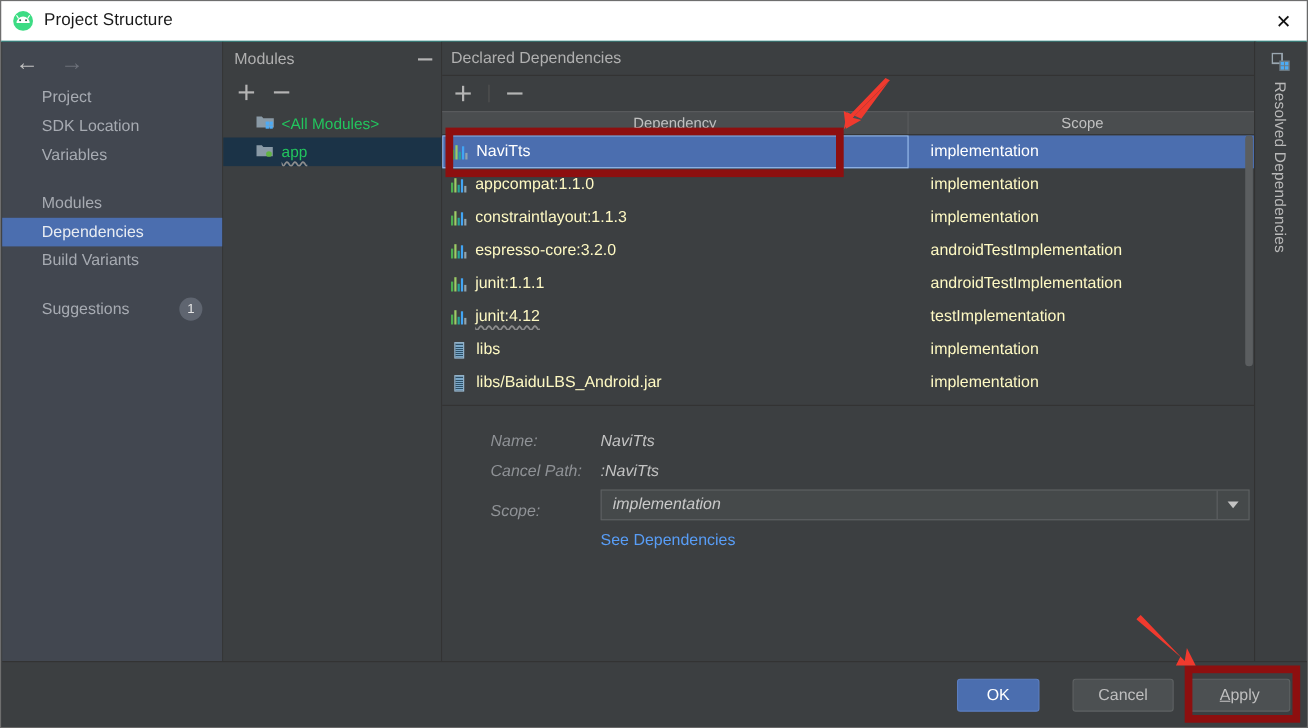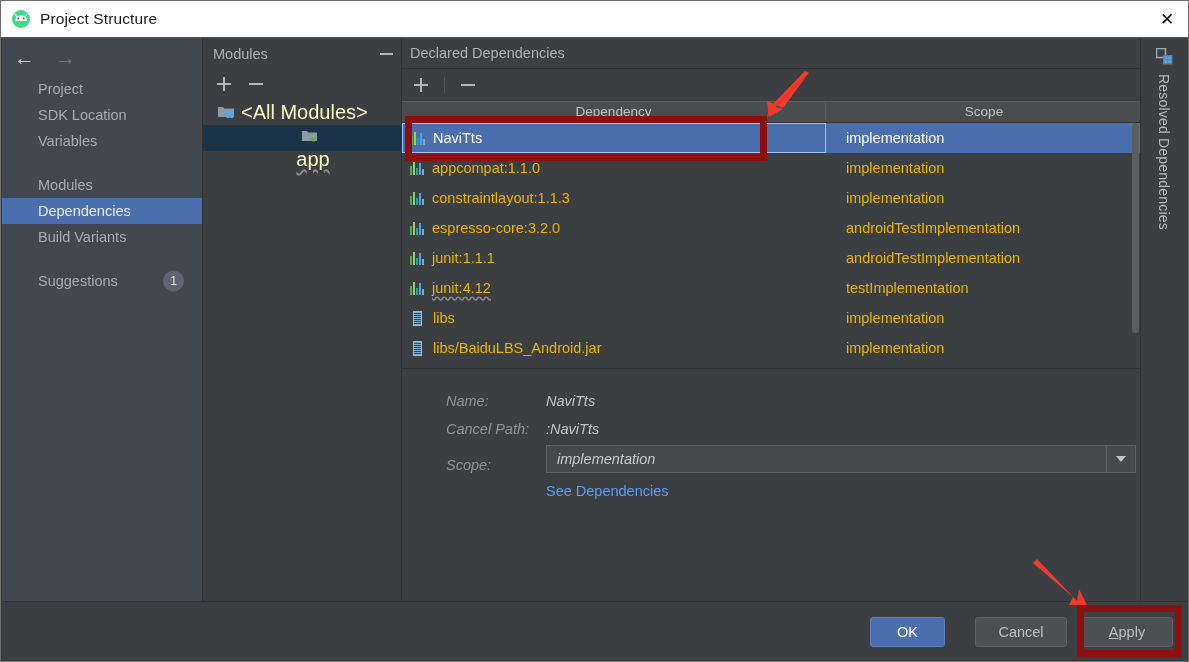--- a/index.html
+++ b/index.html
@@ -146,26 +146,26 @@
     position: absolute;
     background: #b4b4b4;
   }
   .tb-plus:before { left: 0; top: 6px; width: 14px; height: 2px; }
   .tb-plus:after  { left: 6px; top: 0; width: 2px; height: 14px; }
   .tb-minus:before { left: 0; top: 6px; width: 14px; height: 2px; }
   .mod-row {
     height: 26px;
     display: flex;
     align-items: center;
-    padding-left: 15px;
-    color: #fef9c3;
-    font-size: 20px;
-    box-sizing: border-box;
-  }
-  .mod-row.selected { background: #1b3347; flex-direction: column; }
+    padding-left: 30px;
+    color: #22c55e;
+    font-size: 14px;
+    box-sizing: border-box;
+  }
+  .mod-row.selected { background: #1b3347; }
   .mod-row .label { margin-left: 7px; }
   .wavy {
     text-decoration: underline wavy #8d8d8d;
     text-underline-offset: 3px;
   }
 
   
   .deps {
     position: absolute;
     left: 401px; top: 37px;
@@ -231,21 +231,21 @@
     padding-left: 8px;
     box-sizing: border-box;
   }
   .row .cell-scope {
     flex: 1;
     padding-left: 20px;
     box-sizing: border-box;
   }
   .row .name, .row .cell-scope {
     font-size: 14.5px;
-    color: #eab308;
+    color: #fef9c3;
   }
   .row .name { margin-left: 8px; }
   .row.selected {
     background: #4b6eaf;
   }
   .row.selected .name, .row.selected .cell-scope { color: #ffffff; }
   .row.selected .cell-dep {
     border: 1px solid #9dc0ef;
     height: 30px;
     box-sizing: border-box;

